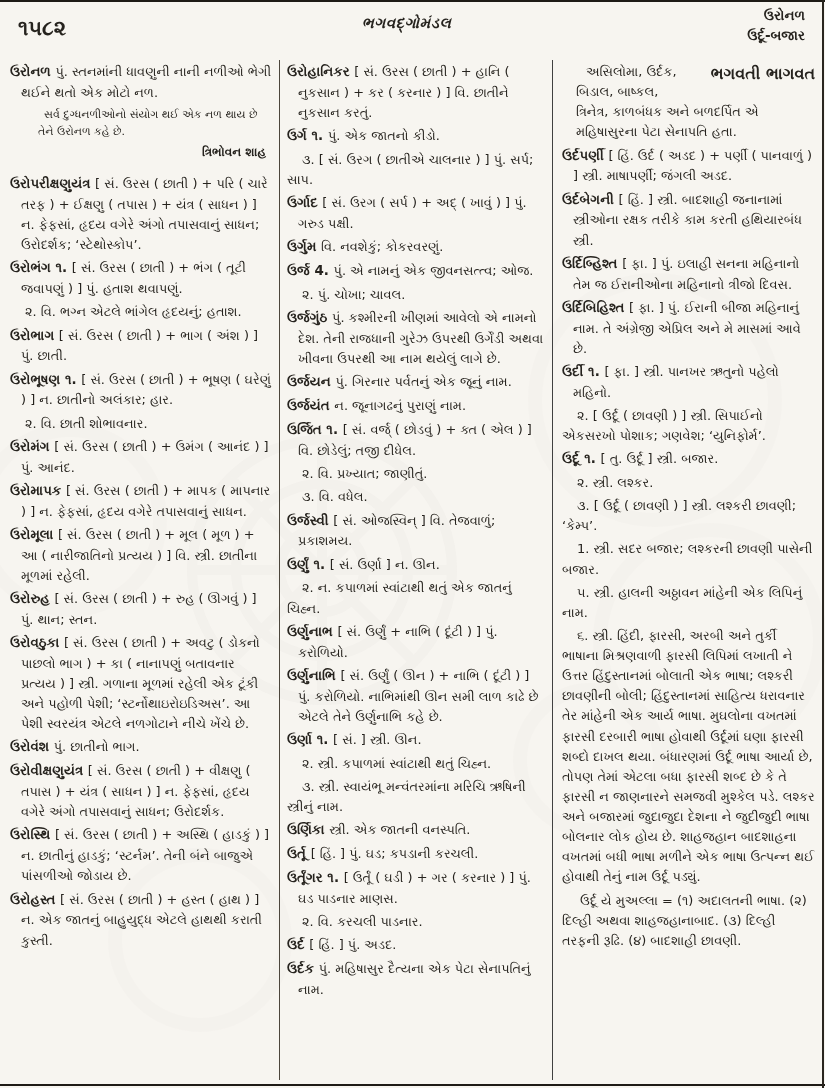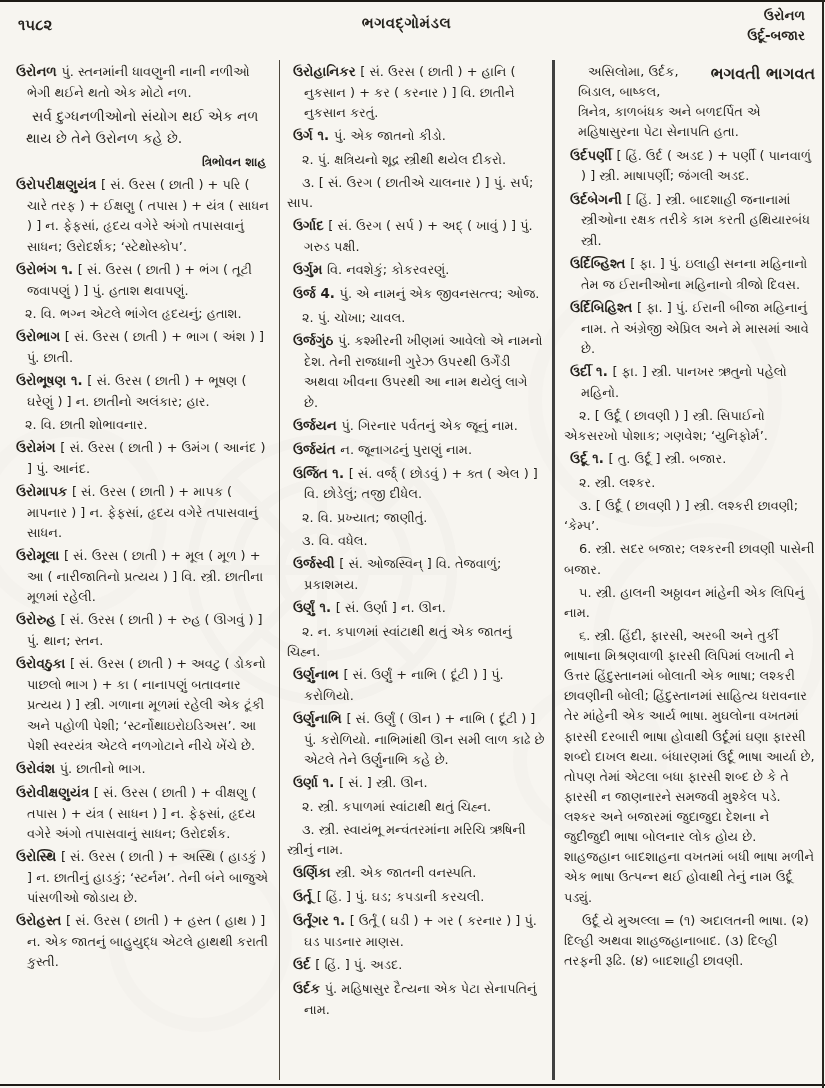--- a/index.html
+++ b/index.html
@@ -10,38 +10,38 @@
     position:relative;overflow:hidden;
     -webkit-font-smoothing:antialiased;
   }
   .rule-top{position:absolute;top:0;left:0;right:0;height:2px;background:#1e1b16;}
   .rule-bottom{position:absolute;bottom:2px;left:0;right:0;height:2px;background:#1e1b16;}
   .rule-right{position:absolute;top:0;bottom:0;right:1px;width:2px;background:#2a2620;}
 
   .watermark{position:absolute;inset:0;pointer-events:none;opacity:.45;}
 
   .hdr{position:absolute;top:6px;left:0;right:12px;height:52px;}
-  .hdr .pageno{position:absolute;left:18px;top:10px;font-size:15px;font-weight:bold;}
-  .hdr .title{position:absolute;left:0;right:0;top:8px;text-align:center;font-size:15px;font-weight:bold;letter-spacing:.5px;}
+  .hdr .pageno{position:absolute;left:18px;top:10px;font-size:21px;font-weight:bold;}
+  .hdr .title{position:absolute;left:0;right:0;top:8px;text-align:center;font-size:15px;font-weight:bold;letter-spacing:.5px;font-style:italic;}
   .hdr .guides{position:absolute;right:8px;top:0;text-align:right;font-size:13.5px;font-weight:bold;line-height:1.45;}
 
   .content{
     position:absolute;top:60px;left:10px;right:10px;bottom:8px;
     display:flex;font-size:12.9px;line-height:1.56;
   }
   .col{overflow:hidden;}
   .col-left{width:262px;padding-right:7px;border-right:1px solid #4c463c;}
-  .col-middle{width:258px;padding:0 7px;border-right:3px solid #404040;}
+  .col-middle{width:258px;padding:0 7px;border-right:1px solid #404040;}
   .col-right{flex:1;padding-left:9px;}
 
   .col p{margin:2px 0 3px 0;}
-  p.entry{padding-left:11px;text-indent:-11px;margin-left:6px;}
+  p.entry{padding-left:11px;text-indent:-11px;}
   p.sense{text-indent:15px;}
-  p.quote{font-size:14px;margin-left:16px;margin-right:4px;text-indent:6px;}
-  p.cite{text-align:right;font-weight:bold;font-size:12px;margin:0 6px 4px 0;}
+  p.quote{font-size:11px;margin-left:28px;margin-right:4px;text-indent:6px;}
+  p.cite{text-align:right;font-weight:bold;font-size:12px;margin:0 6px 12px 0;}
   p.cont{margin-left:14px;text-indent:10px;}
   p.para{text-indent:18px;}
   .head{font-weight:bold;font-size:13.4px;}
   .cite-inline{float:right;font-weight:bold;font-size:16px;padding-left:8px;}
 </style>
 </head>
 <body>
 
 <svg class="watermark" width="825" height="1088" viewBox="0 0 825 1088" xmlns="http://www.w3.org/2000/svg">
   <g stroke="#9a948a" fill="none" stroke-width="10" opacity="0.10">
@@ -89,21 +89,20 @@
       <p class="entry"><b class="head">ઉરોરુહ </b>[ સં. ઉરસ ( છાતી ) + રુહ ( ઊગવું ) ] પું. થાન; સ્તન.</p>
       <p class="entry"><b class="head">ઉરોવઠુકા </b>[ સં. ઉરસ ( છાતી ) + અવટુ ( ડોકનો પાછલો ભાગ ) + કા ( નાનાપણું બતાવનાર પ્રત્યય ) ] સ્ત્રી. ગળાના મૂળમાં રહેલી એક ટૂંકી અને પહોળી પેશી; ‘સ્ટર્નોથાઇરોઇડિઅસ’. આ પેશી સ્વરયંત્ર એટલે નળગોટાને નીચે ખેંચે છે.</p>
       <p class="entry"><b class="head">ઉરોવંશ </b>પું. છાતીનો ભાગ.</p>
       <p class="entry"><b class="head">ઉરોવીક્ષણુયંત્ર </b>[ સં. ઉરસ ( છાતી ) + વીક્ષણુ ( તપાસ ) + યંત્ર ( સાધન ) ] ન. ફેફસાં, હૃદય વગેરે અંગો તપાસવાનું સાધન; ઉરોદર્શક.</p>
       <p class="entry"><b class="head">ઉરોસ્થિ </b>[ સં. ઉરસ ( છાતી ) + અસ્થિ ( હાડકું ) ] ન. છાતીનું હાડકું; ‘સ્ટર્નમ’. તેની બંને બાજુએ પાંસળીઓ જોડાય છે.</p>
       <p class="entry"><b class="head">ઉરોહસ્ત </b>[ સં. ઉરસ ( છાતી ) + હસ્ત ( હાથ ) ] ન. એક જાતનું બાહુયુદ્ધ એટલે હાથથી કરાતી કુસ્તી.</p>
     </div>
   <div class="col col-middle">
       <p class="entry"><b class="head">ઉરોહાનિકર </b>[ સં. ઉરસ ( છાતી ) + હાનિ ( નુકસાન ) + કર ( કરનાર ) ] વિ. છાતીને નુકસાન કરતું.</p>
       <p class="entry"><b class="head">ઉર્ગ ૧. </b>પું. એક જાતનો કીડો.</p>
-      <p class="sense">૨. પું. ક્ષત્રિયનો શૂદ્ર સ્ત્રીથી થયેલ દીકરો.</p>
       <p class="sense">૩. [ સં. ઉરગ ( છાતીએ ચાલનાર ) ] પું. સર્પ; સાપ.</p>
       <p class="entry"><b class="head">ઉર્ગાદ </b>[ સં. ઉરગ ( સર્પ ) + અદ્ ( ખાવું ) ] પું. ગરુડ પક્ષી.</p>
       <p class="entry"><b class="head">ઉર્ગુમ </b>વિ. નવશેકું; કોકરવરણું.</p>
       <p class="entry"><b class="head">ઉર્જ 4. </b>પું. એ નામનું એક જીવનસત્ત્વ; ઓજ.</p>
       <p class="sense">૨. પું. ચોખા; ચાવલ.</p>
       <p class="entry"><b class="head">ઉર્જગુંઠ </b>પું. કશ્મીરની ખીણમાં આવેલો એ નામનો દેશ. તેની રાજધાની ગુરેઝ ઉપરથી ઉર્ગેંડી અથવા ખીવના ઉપરથી આ નામ થયેલું લાગે છે.</p>
       <p class="entry"><b class="head">ઉર્જયન </b>પું. ગિરનાર પર્વતનું એક જૂનું નામ.</p>
       <p class="entry"><b class="head">ઉર્જયંત </b>ન. જૂનાગઢનું પુરાણું નામ.</p>
       <p class="entry"><b class="head">ઉર્જિત ૧. </b>[ સં. વર્જ્ ( છોડવું ) + ક્ત ( એલ ) ] વિ. છોડેલું; તજી દીધેલ.</p>
       <p class="sense">૨. વિ. પ્રખ્યાત; જાણીતું.</p>
@@ -112,32 +111,33 @@
       <p class="entry"><b class="head">ઉર્ણું ૧. </b>[ સં. ઉર્ણા ] ન. ઊન.</p>
       <p class="sense">૨. ન. કપાળમાં સ્વાંટાથી થતું એક જાતનું ચિહ્ન.</p>
       <p class="entry"><b class="head">ઉર્ણુનાભ </b>[ સં. ઉર્ણું + નાભિ ( દૂંટી ) ] પું. કરોળિયો.</p>
       <p class="entry"><b class="head">ઉર્ણુનાભિ </b>[ સં. ઉર્ણું ( ઊન ) + નાભિ ( દૂંટી ) ] પું. કરોળિયો. નાભિમાંથી ઊન સમી લાળ કાઢે છે એટલે તેને ઉર્ણુનાભિ કહે છે.</p>
       <p class="entry"><b class="head">ઉર્ણા ૧. </b>[ સં. ] સ્ત્રી. ઊન.</p>
       <p class="sense">૨. સ્ત્રી. કપાળમાં સ્વાંટાથી થતું ચિહ્ન.</p>
       <p class="sense">૩. સ્ત્રી. સ્વાયંભૂ મન્વંતરમાંના મરિચિ ઋષિની સ્ત્રીનું નામ.</p>
       <p class="entry"><b class="head">ઉર્ણિકા </b>સ્ત્રી. એક જાતની વનસ્પતિ.</p>
       <p class="entry"><b class="head">ઉર્તૂ </b>[ હિં. ] પું. ઘડ; કપડાની કરચલી.</p>
       <p class="entry"><b class="head">ઉર્તૂંગર ૧. </b>[ ઉર્તૂં ( ઘડી ) + ગર ( કરનાર ) ] પું. ઘડ પાડનાર માણસ.</p>
+      <p class="sense">૨. વિ. કરચલી પાડનાર.</p>
       <p class="entry"><b class="head">ઉર્દ </b>[ હિં. ] પું. અડદ.</p>
       <p class="entry"><b class="head">ઉર્દક </b>પું. મહિષાસુર દૈત્યના એક પેટા સેનાપતિનું નામ.</p>
     </div>
   <div class="col col-right">
       <p class="cont"><span class="cite-inline">ભગવતી ભાગવત</span>અસિલોમા, ઉર્દક, બિડાલ, બાષ્કલ, ત્રિનેત્ર, કાળબંધક અને બળદર્પિત એ મહિષાસુરના પેટા સેનાપતિ હતા.</p>
       <p class="entry"><b class="head">ઉર્દપર્ણી </b>[ હિં. ઉર્દ ( અડદ ) + પર્ણી ( પાનવાળું ) ] સ્ત્રી. માષાપર્ણી; જંગલી અડદ.</p>
       <p class="entry"><b class="head">ઉર્દબેગની </b>[ હિં. ] સ્ત્રી. બાદશાહી જનાનામાં સ્ત્રીઓના રક્ષક તરીકે કામ કરતી હથિયારબંધ સ્ત્રી.</p>
       <p class="entry"><b class="head">ઉર્દિબ્હિશ્ત </b>[ ફા. ] પું. ઇલાહી સનના મહિનાનો તેમ જ ઈરાનીઓના મહિનાનો ત્રીજો દિવસ.</p>
       <p class="entry"><b class="head">ઉર્દિબિહિશ્ત </b>[ ફા. ] પું. ઈરાની બીજા મહિનાનું નામ. તે અંગ્રેજી એપ્રિલ અને મે માસમાં આવે છે.</p>
       <p class="entry"><b class="head">ઉર્દી ૧. </b>[ ફા. ] સ્ત્રી. પાનખર ઋતુનો પહેલો મહિનો.</p>
       <p class="sense">૨. [ ઉર્દૂ ( છાવણી ) ] સ્ત્રી. સિપાઈનો એકસરખો પોશાક; ગણવેશ; ‘યુનિફોર્મ’.</p>
       <p class="entry"><b class="head">ઉર્દૂ ૧. </b>[ તુ. ઉર્દૂ ] સ્ત્રી. બજાર.</p>
       <p class="sense">૨. સ્ત્રી. લશ્કર.</p>
       <p class="sense">૩. [ ઉર્દૂ ( છાવણી ) ] સ્ત્રી. લશ્કરી છાવણી; ‘કેમ્પ’.</p>
-      <p class="sense">6. સ્ત્રી. સદર બજાર; લશ્કરની છાવણી પાસેની બજાર.</p>
+      <p class="sense">1. સ્ત્રી. સદર બજાર; લશ્કરની છાવણી પાસેની બજાર.</p>
       <p class="sense">૫. સ્ત્રી. હાલની અઠ્ઠાવન માંહેની એક લિપિનું નામ.</p>
       <p class="sense">૬. સ્ત્રી. હિંદી, ફારસી, અરબી અને તુર્કી ભાષાના મિશ્રણવાળી ફારસી લિપિમાં લખાતી ને ઉત્તર હિંદુસ્તાનમાં બોલાતી એક ભાષા; લશ્કરી છાવણીની બોલી; હિંદુસ્તાનમાં સાહિત્ય ધરાવનાર તેર માંહેની એક આર્ય ભાષા. મુઘલોના વખતમાં ફારસી દરબારી ભાષા હોવાથી ઉર્દૂમાં ઘણા ફારસી શબ્દો દાખલ થયા. બંધારણમાં ઉર્દૂ ભાષા આર્યા છે, તોપણ તેમાં એટલા બધા ફારસી શબ્દ છે કે તે ફારસી ન જાણનારને સમજવી મુશ્કેલ પડે. લશ્કર અને બજારમાં જુદાજુદા દેશના ને જુદીજુદી ભાષા બોલનાર લોક હોય છે. શાહજહાન બાદશાહના વખતમાં બધી ભાષા મળીને એક ભાષા ઉત્પન્ન થઈ હોવાથી તેનું નામ ઉર્દૂ પડ્યું.</p>
       <p class="para">ઉર્દૂ યે મુઅલ્લા = (૧) અદાલતની ભાષા. (૨) દિલ્હી અથવા શાહજહાનાબાદ. (૩) દિલ્હી તરફની રૂઢિ. (૪) બાદશાહી છાવણી.</p>
     </div>
 </div>
 
 </body></html>

